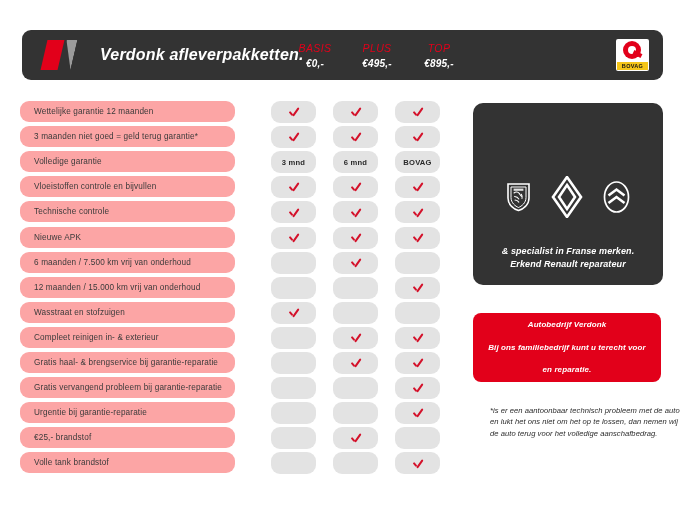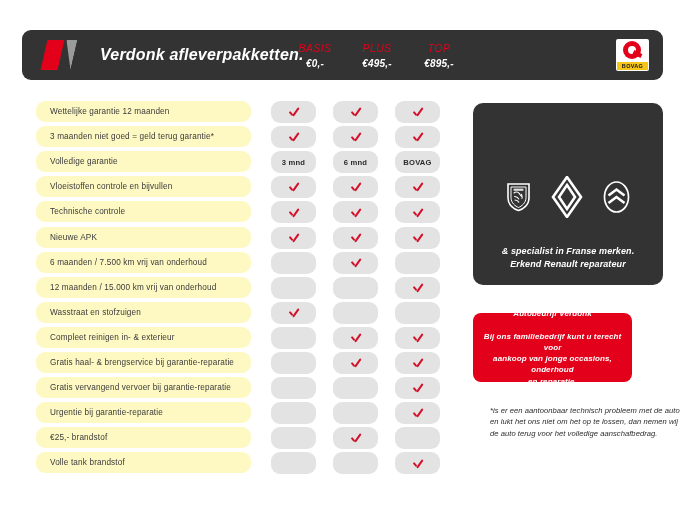--- a/index.html
+++ b/index.html
@@ -60,21 +60,21 @@
   }
   .bovag .word{
     width:31px;height:8px;background:#F5C518;color:#111;font-size:5.5px;font-weight:bold;
     display:flex;align-items:center;justify-content:center;letter-spacing:.3px;margin-top:1px;
   }
 
   
   .rows{position:absolute;left:0;top:0;}
   .row{position:absolute;height:18px;}
   .pill-label{
-    position:absolute;left:36px;width:215px;height:21px;background:#fef9c3;border-radius:9px;
+    position:absolute;left:20px;width:215px;height:21px;background:#fca5a5;border-radius:9px;
     display:flex;align-items:center;box-sizing:border-box;padding-left:14px;
     font-size:8.2px;color:#3a3a3a;letter-spacing:.15px;white-space:nowrap;
   }
   .pill-cell{
     position:absolute;width:45px;height:22px;background:#e3e3e3;border-radius:9px;
     display:flex;align-items:center;justify-content:center;
     font-size:7.6px;font-weight:bold;color:#2b2b2b;letter-spacing:.2px;
   }
   .c-basis{left:271px;}
   .c-plus{left:333px;}
@@ -112,21 +112,21 @@
   }
   .brand{display:block;}
 
   .side-caption{
     position:absolute;left:0;right:0;bottom:14px;text-align:center;color:#ffffff;
     font-size:9px;font-weight:bold;font-style:italic;line-height:13px;letter-spacing:.1px;
   }
 
   
   .redbox{
-    position:absolute;left:473px;top:313px;width:159px;height:69px;
+    position:absolute;left:473px;top:313px;width:188px;height:69px;
     background:#E2001A;border-radius:8px;
     display:flex;align-items:center;justify-content:center;box-sizing:border-box;padding:6px 10px;
   }
   .redbox p{
     margin:0;color:#ffffff;text-align:center;font-size:8px;font-weight:bold;font-style:italic;
     line-height:11.2px;letter-spacing:.1px;
   }
 
   
   .footnote{
@@ -280,21 +280,21 @@
         <div class="pill-label">Gratis haal- &amp; brengservice bij garantie-reparatie</div>
         <div class="pill-cell c-basis"></div>
         <div class="pill-cell c-plus">
           <span class="check"></span>
         </div>
         <div class="pill-cell c-top">
           <span class="check"></span>
         </div>
       </div>
       <div class="row" style="top: 377.1px;">
-        <div class="pill-label">Gratis vervangend vervoer bij garantie-reparatie</div>
+        <div class="pill-label">Gratis vervangend probleem bij garantie-reparatie</div>
         <div class="pill-cell c-basis"></div>
         <div class="pill-cell c-plus"></div>
         <div class="pill-cell c-top">
           <span class="check"></span>
         </div>
       </div>
       <div class="row" style="top: 402.2px;">
         <div class="pill-label">Urgentie bij garantie-reparatie</div>
         <div class="pill-cell c-basis"></div>
         <div class="pill-cell c-plus"></div>
@@ -346,20 +346,20 @@
       <div>&amp; specialist in Franse merken.</div>
       <div>Erkend Renault reparateur</div>
     </div>
   </div>
 
   <div class="redbox">
     <p>
       <span>Autobedrijf Verdonk</span><br>
       <br>
       <span>Bij ons familiebedrijf kunt u terecht voor</span><br>
-      <span>aankoop van jonge occasions, onderhoud</span><br>
+      <br>
       <span>en reparatie.</span>
     </p>
   </div>
 
   <div class="footnote">*is er een aantoonbaar technisch probleem met de auto en lukt het ons niet om het op te lossen, dan nemen wij de auto terug voor het volledige aanschafbedrag.</div>
 
 </div>
 
 </body></html>

